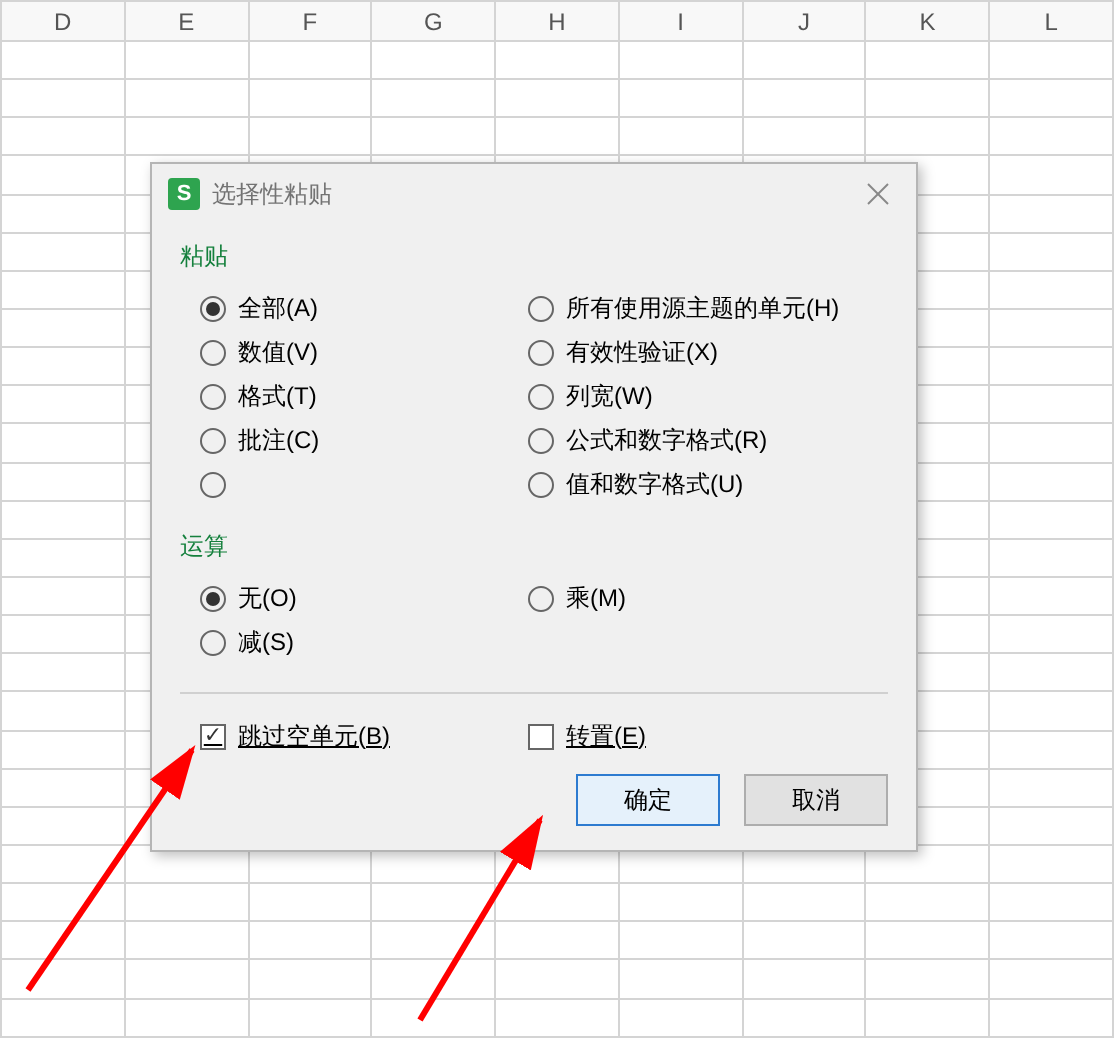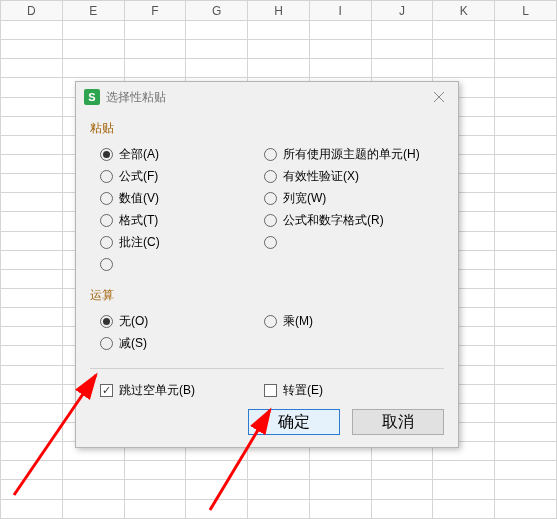--- a/index.html
+++ b/index.html
@@ -14,34 +14,34 @@
 
 
 .dialog { position: absolute; left: 75px; top: 81px; width: 384px; background: #f0f0f0; border: 1px solid #b5b5b5; box-shadow: 2px 2px 6px rgba(0,0,0,.25); }
 .titlebar { display: flex; align-items: center; height: 30px; padding: 0 8px; }
 .titlebar .logo { width: 16px; height: 16px; background: #2ea44f; border-radius: 2px; display: flex; align-items: center; justify-content: center; color: #fff; font-weight: bold; font-size: 11px; margin-right: 6px; }
 .titlebar .title { color: #737373; flex: 1; }
 .titlebar .close { width: 22px; height: 22px; display: flex; align-items: center; justify-content: center; color: #666; cursor: pointer; }
 .titlebar .close svg { stroke: #888; stroke-width: 1; }
 
 .body { padding: 4px 14px 12px 14px; }
-.section-label { color: #a16207; margin: 4px 0 6px 0; }
+.section-label { color: #15803d; margin: 4px 0 6px 0; }
 .group { padding: 0 0 8px 10px; }
 .row { display: flex; }
 .col1 { width: 164px; }
 .col2 { flex: 1; }
 .opt { display: flex; align-items: center; height: 22px; cursor: pointer; text-align: center; }
 .radio { width: 13px; height: 13px; border: 1px solid #666; border-radius: 50%; margin-right: 6px; display: flex; align-items: center; justify-content: center; }
 .radio.checked::after { content: ""; width: 7px; height: 7px; background: #333; border-radius: 50%; }
 .checkbox { width: 13px; height: 13px; border: 1px solid #666; margin-right: 6px; display: flex; align-items: center; justify-content: center; background: #fff; }
 .checkbox.checked::after { content: "✓"; font-size: 11px; line-height: 1; color: #333; }
 hr.sep { border: none; border-top: 1px solid #d0d0d0; margin: 6px 0 10px 0; }
 
 .btnrow { display: flex; justify-content: flex-end; gap: 12px; padding-top: 8px; }
-.btn { width: 92px; height: 26px; border: 1px solid #adadad; background: #e1e1e1; cursor: pointer; font-size: 16px; }
+.btn { width: 72px; height: 26px; border: 1px solid #adadad; background: #e1e1e1; cursor: pointer; font-size: 12px; }
 .btn.primary { border: 1px solid #2d7bd0; background: #e5f1fb; }
 
 
 .arrow { position: absolute; pointer-events: none; }
 </style>
 </head>
 <body>
 
 <table class="grid">
   <thead>
@@ -362,24 +362,20 @@
     <div class="section-label">粘贴</div>
     <div class="group">
       <div class="row">
         <div class="col1">
           <div class="opt">
               <span class="radio checked"></span>
               <span>全部(A)</span>
             </div>
           <div class="opt">
               <span class="radio"></span>
-              <span>公式(F)</span>
-            </div>
-          <div class="opt">
-              <span class="radio"></span>
               <span>数值(V)</span>
             </div>
           <div class="opt">
               <span class="radio"></span>
               <span>格式(T)</span>
             </div>
           <div class="opt">
               <span class="radio"></span>
               <span>批注(C)</span>
             </div>
@@ -399,20 +395,21 @@
           <div class="opt">
               <span class="radio"></span>
               <span>列宽(W)</span>
             </div>
           <div class="opt">
               <span class="radio"></span>
               <span>公式和数字格式(R)</span>
             </div>
           <div class="opt">
               <span class="radio"></span>
+              <span>值和数字格式(U)</span>
             </div>
         </div>
       </div>
     </div>
 
     <div class="section-label">运算</div>
     <div class="group">
       <div class="row">
         <div class="col1">
           <div class="opt">
@@ -428,21 +425,21 @@
           <div class="opt">
               <span class="radio"></span>
               <span>乘(M)</span>
             </div>
         </div>
       </div>
     </div>
 
     <hr class="sep">
 
-    <div class="row" style="padding-left:10px;">
+    <div class="row" style="padding-left:10px;text-decoration:underline;">
       <div class="col1">
         <div class="opt">
             <span class="checkbox checked"></span>
             <span>跳过空单元(B)</span>
           </div>
       </div>
       <div class="col2">
         <div class="opt">
             <span class="checkbox"></span>
             <span>转置(E)</span>

